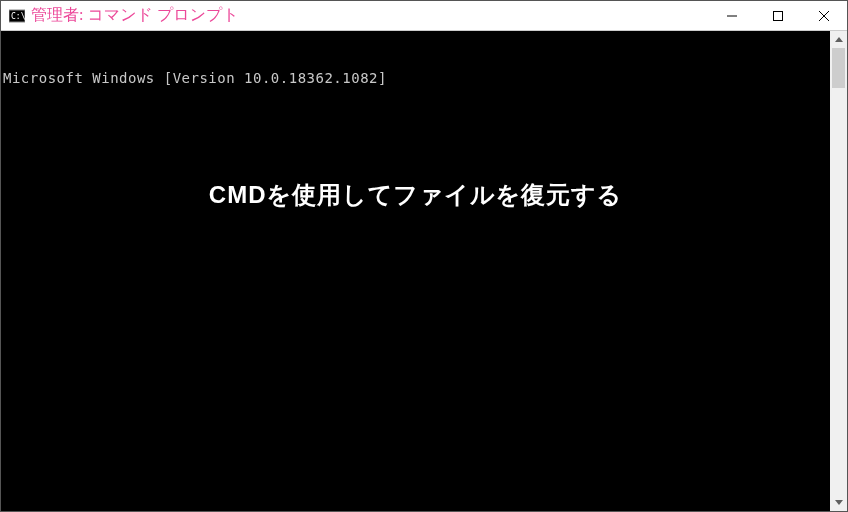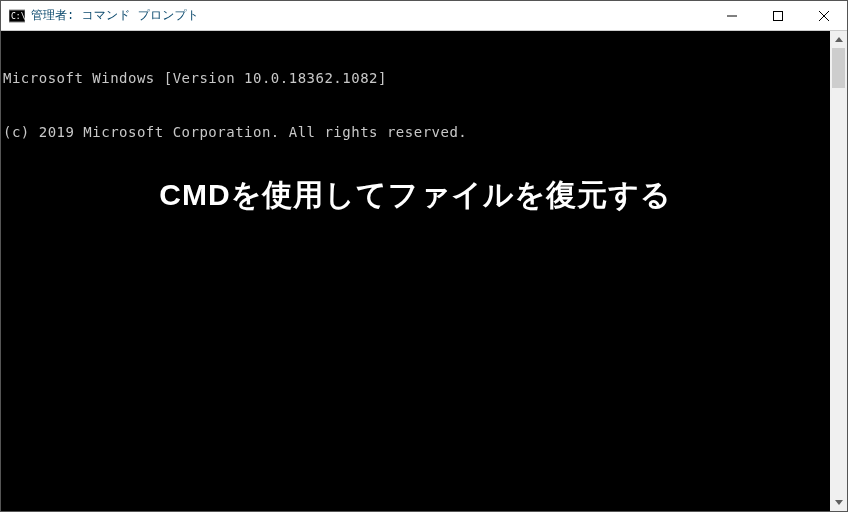--- a/index.html
+++ b/index.html
@@ -35,23 +35,23 @@
       width: 16px;
       height: 16px;
       margin-left: 8px;
       margin-right: 6px;
       display: flex;
       align-items: center;
       justify-content: center;
     }
     .titlebar-title {
       flex: 1;
-      font-size: 12px;
-      color: #0c4a6e;
-      font-family: Liberation Mono, monospace;
+      font-size: 16px;
+      color: #ec4899;
+      font-family: Liberation Serif, serif;
     }
     .win-controls {
       display: flex;
       height: 100%;
     }
     .win-btn {
       width: 46px;
       height: 100%;
       display: flex;
       align-items: center;
@@ -122,21 +122,21 @@
       background: #cdcdcd;
     }
     .overlay-text {
       position: absolute;
       top: 155px;
       left: 0;
       right: 0;
       text-align: center;
       color: #fff;
       font-family: "Yu Gothic", "Meiryo", sans-serif;
-      font-size: 30px;
+      font-size: 24px;
       font-weight: 600;
       pointer-events: none;
       letter-spacing: 1px;
     }
   </style>
 </head>
 <body>
 
 <div class="window">
   <div class="titlebar">
@@ -162,21 +162,20 @@
         <svg width="10" height="10" viewBox="0 0 10 10">
             <line x1="0" y1="0" x2="10" y2="10" stroke="#000" stroke-width="1"></line>
             <line x1="10" y1="0" x2="0" y2="10" stroke="#000" stroke-width="1"></line>
           </svg>
       </div>
     </div>
   </div>
   <div class="client-area">
     <div class="console">
       <div class="console-line">Microsoft Windows [Version 10.0.18362.1082]</div>
-      <div class="console-line">(c) 2019 Microsoft Corporation. All rights reserved.</div>
       <div class="console-line">&nbsp;</div>
       <div class="overlay-text">CMDを使用してファイルを復元する</div>
     </div>
     <div class="scrollbar">
       <div class="sb-btn">
         <svg width="8" height="5" viewBox="0 0 8 5">
             <polygon points="4,0 8,5 0,5" fill="#606060"></polygon>
           </svg>
       </div>
       <div class="sb-track">

